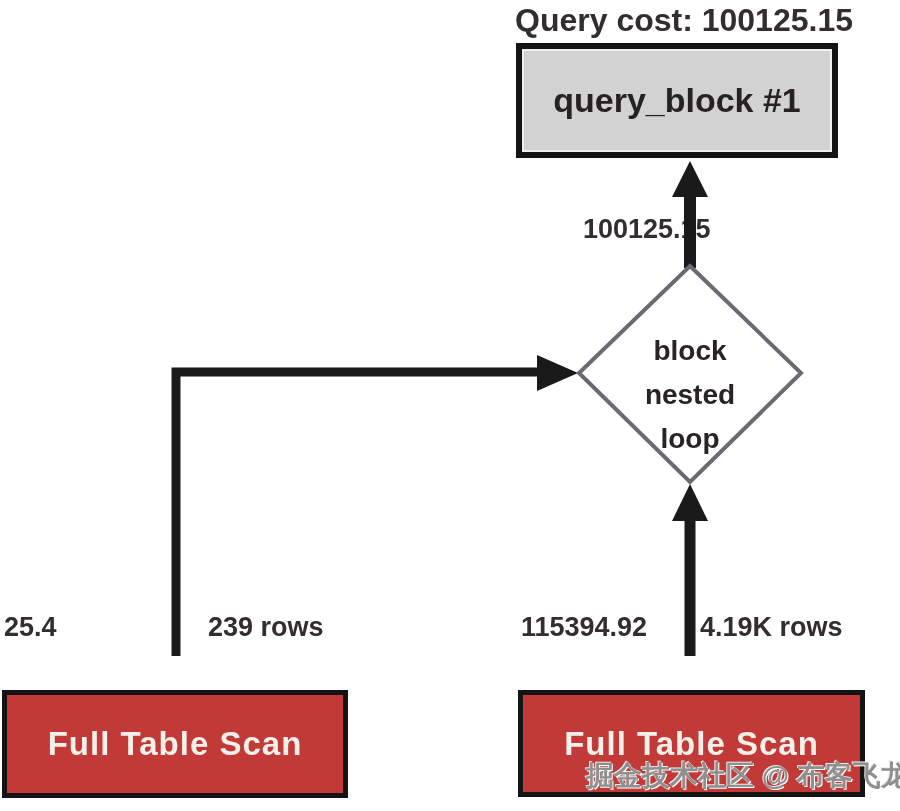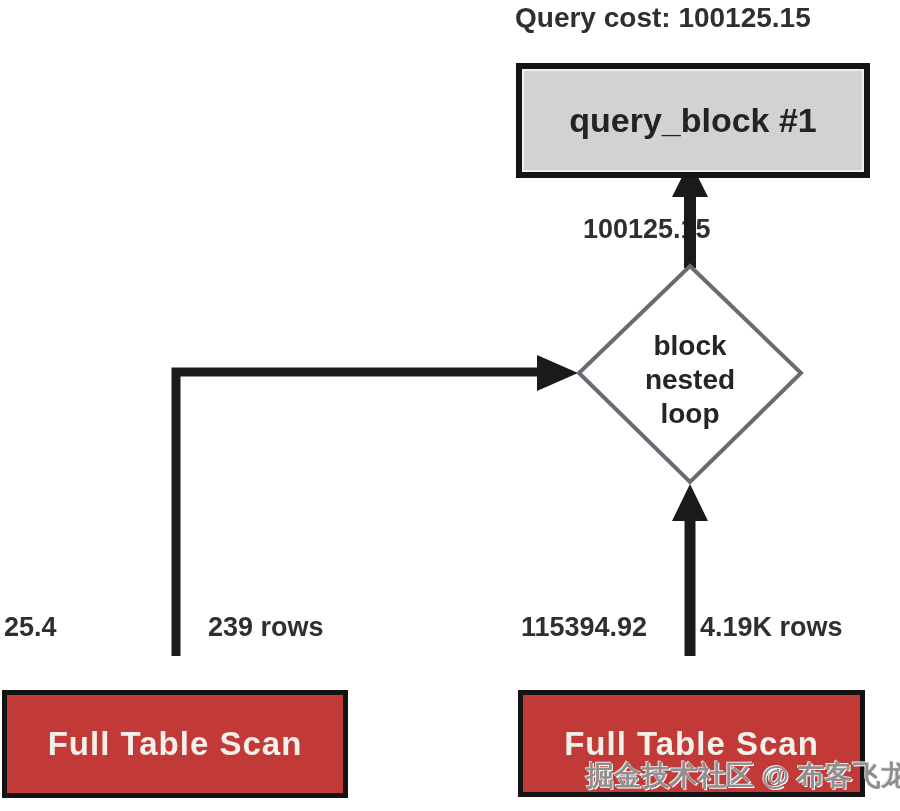--- a/index.html
+++ b/index.html
@@ -25,43 +25,42 @@
   }
   .lbl {
     position: absolute;
     font-weight: bold;
     color: var(--ink);
     font-size: 27px;
     white-space: nowrap;
     z-index: 1;
   }
   .title {
-    font-size: 28px;
+    font-size: 32px;
     letter-spacing: 0px;
   }
   .svg-layer {
     position: absolute;
     left: 0; top: 0;
     width: 900px; height: 811px;
     z-index: 2;
   }
   .node {
     position: absolute;
     display: flex;
     align-items: center;
     justify-content: center;
     z-index: 3;
   }
   .query-block {
     left: 516px; top: 43px;
-    width: 354px; height: 115px;
+    width: 322px; height: 115px;
     background: var(--node-gray);
     border: 6px solid var(--node-border);
     box-shadow: inset 0 0 0 2px #efefef;
-    margin-top: 20px;
   }
   .query-block .node-label {
     font-size: 34px;
     font-weight: 700;
     color: #262222;
   }
   .scan {
     background: var(--scan-red);
     border: 5px solid var(--node-border);
     margin-top: 36px;
@@ -73,21 +72,21 @@
     letter-spacing: 1px;
   }
   .scan-left  { left: 2px;   top: 654px; width: 346px; height: 108px; }
   .scan-right { left: 518px; top: 654px; width: 347px; height: 107px; }
   .diamond-label {
     position: absolute;
     left: 600px; top: 329px;
     width: 180px;
     text-align: center;
     font-size: 28px;
-    line-height: 34px;
+    line-height: 44px;
     font-weight: 600;
     color: #282424;
     white-space: pre-line;
     z-index: 3;
   }
   .table-name {
     position: absolute;
     font-size: 20px;
     font-weight: bold;
     color: #2b2626;

